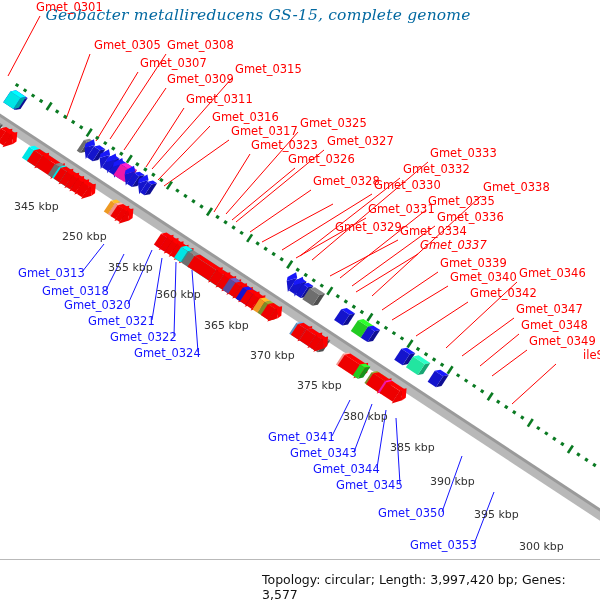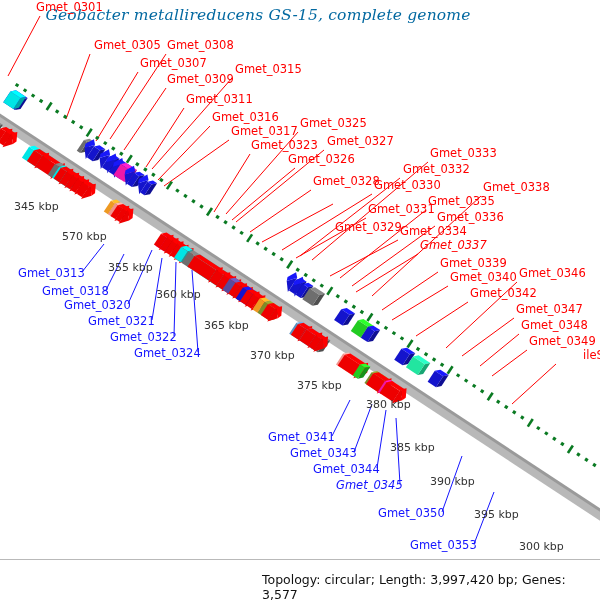--- a/index.html
+++ b/index.html
@@ -654,33 +654,33 @@
   <div id="labels-bottom">
       <div class="lbl bot" style="left: 18px; top: 268px;">Gmet_0313</div>
       <div class="lbl bot" style="left: 42px; top: 286px;">Gmet_0318</div>
       <div class="lbl bot" style="left: 64px; top: 300px;">Gmet_0320</div>
       <div class="lbl bot" style="left: 88px; top: 316px;">Gmet_0321</div>
       <div class="lbl bot" style="left: 110px; top: 332px;">Gmet_0322</div>
       <div class="lbl bot" style="left: 134px; top: 348px;">Gmet_0324</div>
       <div class="lbl bot" style="left: 268px; top: 432px;">Gmet_0341</div>
       <div class="lbl bot" style="left: 290px; top: 448px;">Gmet_0343</div>
       <div class="lbl bot" style="left: 313px; top: 464px;">Gmet_0344</div>
-      <div class="lbl bot" style="left: 336px; top: 480px; font-style: italic;">Gmet_0345</div>
+      <div class="lbl bot" style="left: 336px; top: 480px;">Gmet_0345</div>
       <div class="lbl bot" style="left: 378px; top: 508px;">Gmet_0350</div>
       <div class="lbl bot" style="left: 410px; top: 540px;">Gmet_0353</div>
     </div>
   <div id="tick-labels">
       <div class="tick-lbl" style="left: 14px; top: 200px;">345 kbp</div>
-      <div class="tick-lbl" style="left: 62px; top: 230px;">570 kbp</div>
+      <div class="tick-lbl" style="left: 62px; top: 230px;">250 kbp</div>
       <div class="tick-lbl" style="left: 108px; top: 261px;">355 kbp</div>
       <div class="tick-lbl" style="left: 156px; top: 288px;">360 kbp</div>
       <div class="tick-lbl" style="left: 204px; top: 319px;">365 kbp</div>
       <div class="tick-lbl" style="left: 250px; top: 349px;">370 kbp</div>
       <div class="tick-lbl" style="left: 297px; top: 379px;">375 kbp</div>
-      <div class="tick-lbl" style="left: 343px; top: 398px; margin-left: 23px;">380 kbp</div>
+      <div class="tick-lbl" style="left: 343px; top: 410px;">380 kbp</div>
       <div class="tick-lbl" style="left: 390px; top: 441px;">385 kbp</div>
       <div class="tick-lbl" style="left: 430px; top: 475px;">390 kbp</div>
       <div class="tick-lbl" style="left: 474px; top: 508px;">395 kbp</div>
       <div class="tick-lbl" style="left: 519px; top: 540px;">300 kbp</div>
     </div>
 
   <div id="footer">
     <span class="topo">Topology: circular; Length: 3,997,420 bp; Genes: 3,577</span>
   </div>
 </div>

